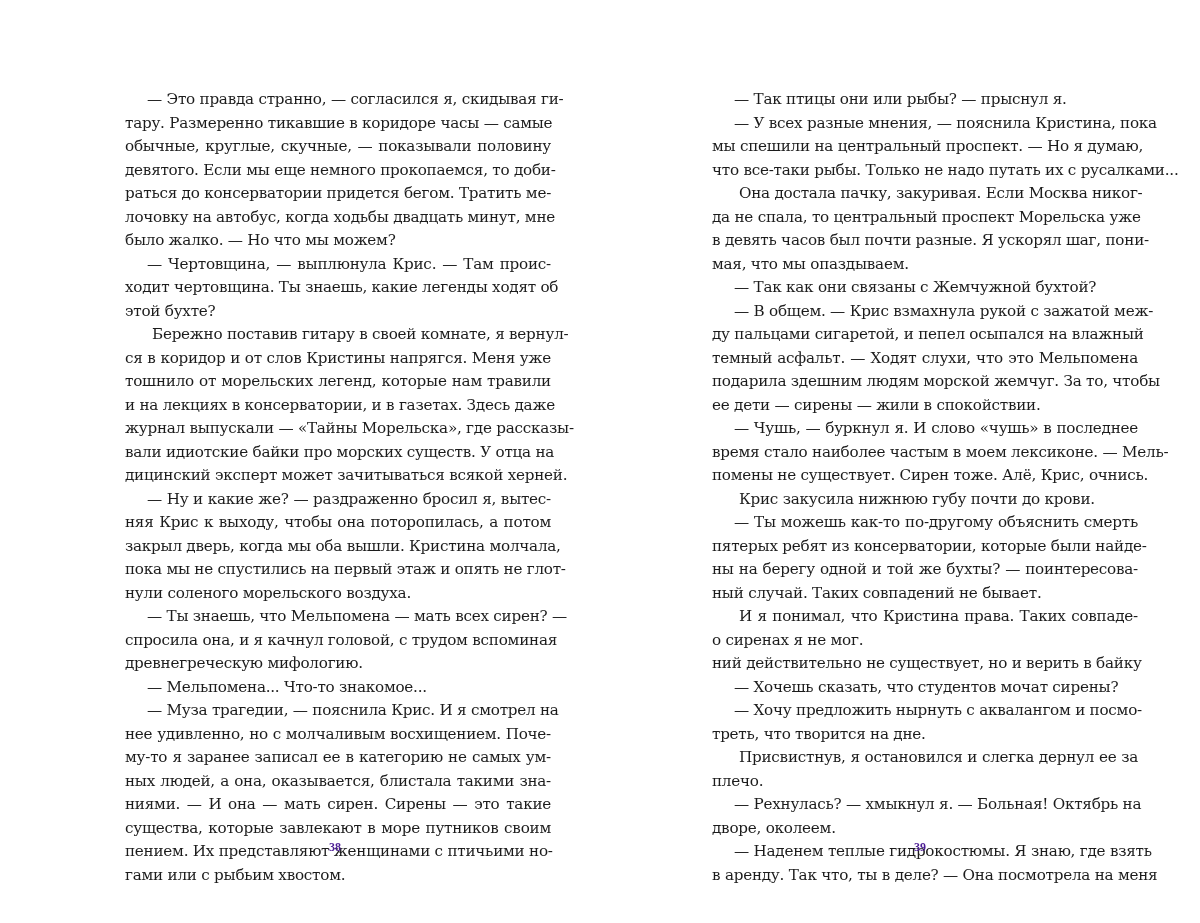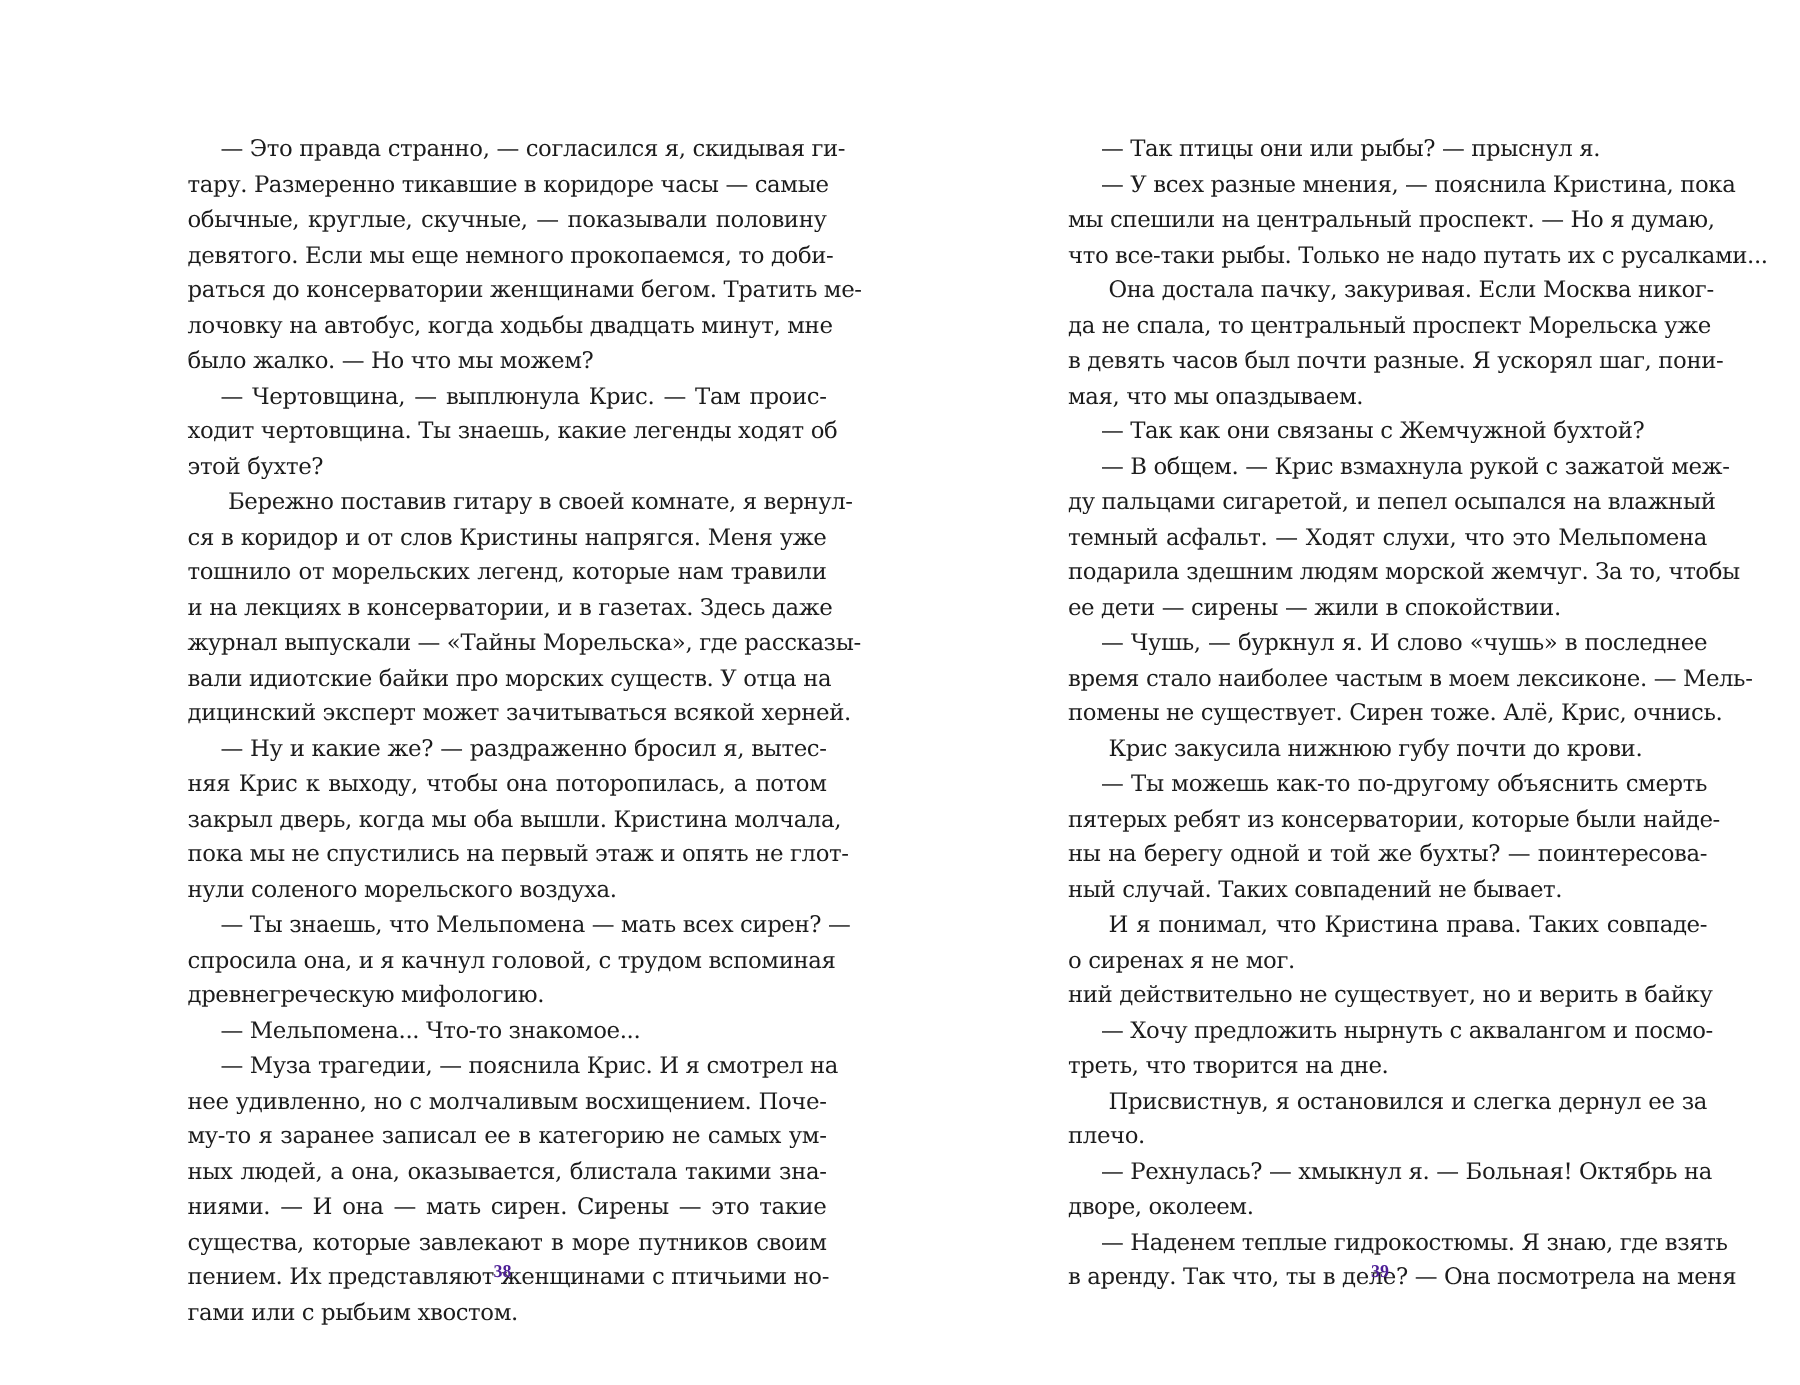--- a/index.html
+++ b/index.html
@@ -68,21 +68,21 @@
 </head>
 <body>
 
 <div class="spread">
   <div class="page left">
     <div class="text-block">
         <span class="line indent">— Это правда странно, — согласился я, скидывая ги-</span>
         <span class="line">тару. Размеренно тикавшие в коридоре часы — самые</span>
         <span class="line">обычные, круглые, скучные, — показывали половину</span>
         <span class="line">девятого. Если мы еще немного прокопаемся, то доби-</span>
-        <span class="line">раться до консерватории женщинами бегом. Тратить ме-</span>
+        <span class="line">раться до консерватории придется бегом. Тратить ме-</span>
         <span class="line">лочовку на автобус, когда ходьбы двадцать минут, мне</span>
         <span class="line last">было жалко. — Но что мы можем?</span>
         <span class="line indent">— Чертовщина, — выплюнула Крис. — Там проис-</span>
         <span class="line">ходит чертовщина. Ты знаешь, какие легенды ходят об</span>
         <span class="line last">этой бухте?</span>
         <span class="line indent-wide">Бережно поставив гитару в своей комнате, я вернул-</span>
         <span class="line">ся в коридор и от слов Кристины напрягся. Меня уже</span>
         <span class="line">тошнило от морельских легенд, которые нам травили</span>
         <span class="line">и на лекциях в консерватории, и в газетах. Здесь даже</span>
         <span class="line">журнал выпускали — «Тайны Морельска», где рассказы-</span>
@@ -128,20 +128,21 @@
         <span class="line">время стало наиболее частым в моем лексиконе. — Мель-</span>
         <span class="line">помены не существует. Сирен тоже. Алё, Крис, очнись.</span>
         <span class="line indent-wide last">Крис закусила нижнюю губу почти до крови.</span>
         <span class="line indent">— Ты можешь как-то по-другому объяснить смерть</span>
         <span class="line">пятерых ребят из консерватории, которые были найде-</span>
         <span class="line">ны на берегу одной и той же бухты? — поинтересова-</span>
         <span class="line last">ный случай. Таких совпадений не бывает.</span>
         <span class="line indent-wide">И я понимал, что Кристина права. Таких совпаде-</span>
         <span class="line last">о сиренах я не мог.</span>
         <span class="line">ний действительно не существует, но и верить в байку</span>
+        <span class="line indent last">— Хочешь сказать, что студентов мочат сирены?</span>
         <span class="line indent">— Хочу предложить нырнуть с аквалангом и посмо-</span>
         <span class="line last">треть, что творится на дне.</span>
         <span class="line indent-wide">Присвистнув, я остановился и слегка дернул ее за</span>
         <span class="line last">плечо.</span>
         <span class="line indent">— Рехнулась? — хмыкнул я. — Больная! Октябрь на</span>
         <span class="line last">дворе, околеем.</span>
         <span class="line indent">— Наденем теплые гидрокостюмы. Я знаю, где взять</span>
         <span class="line">в аренду. Так что, ты в деле? — Она посмотрела на меня</span>
       </div>
     <div class="page-number">39</div>

